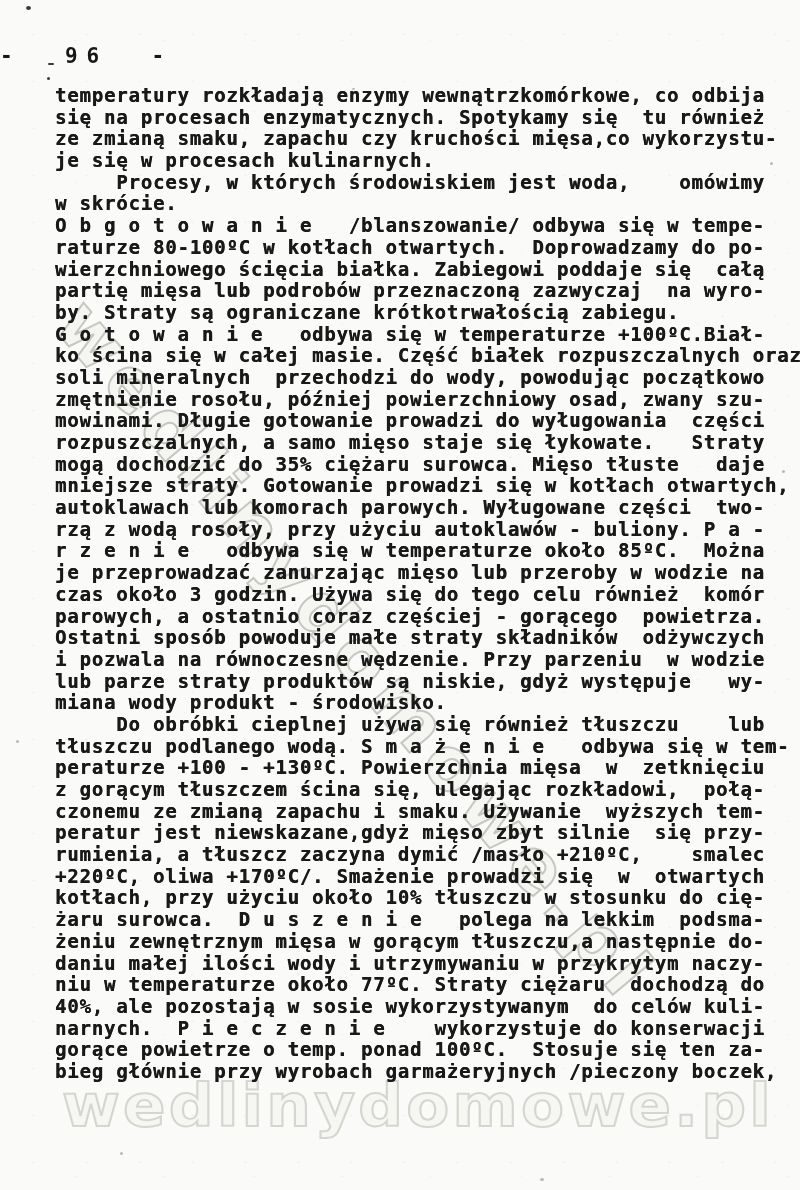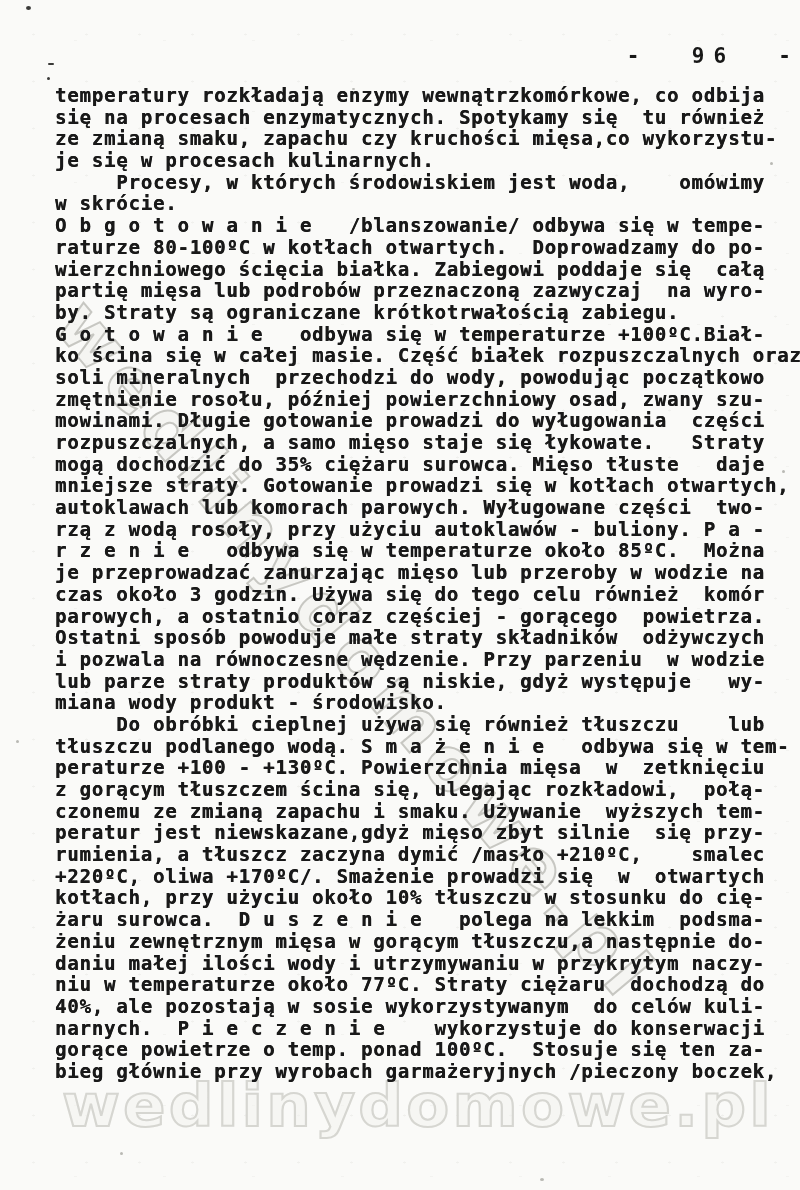--- a/index.html
+++ b/index.html
@@ -14,21 +14,21 @@
     background-size: 53px 47px, 89px 71px;
     background-position: 7px 11px, 31px 5px;
     overflow: hidden;
     font-family: "DejaVu Sans Mono", "Liberation Mono", monospace;
   }
   .page-number {
     position: absolute;
     top: 44px;
     left: 0;
     width: 100%;
-    text-align: right;
+    text-align: left;
     font-size: 21px;
     font-weight: bold;
     letter-spacing: 9px;
     color: #171717;
     white-space: pre;
     z-index: 2;
   }
   .text-block {
     position: absolute;
     left: 55px;

